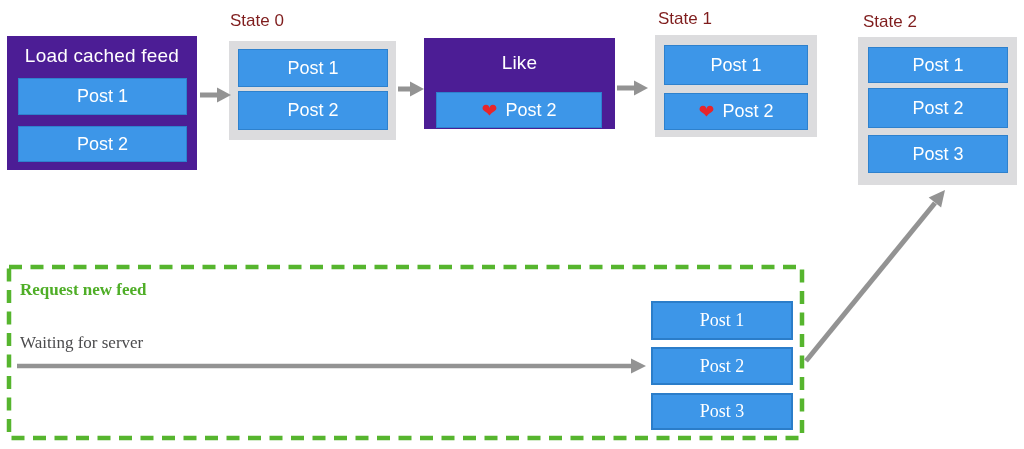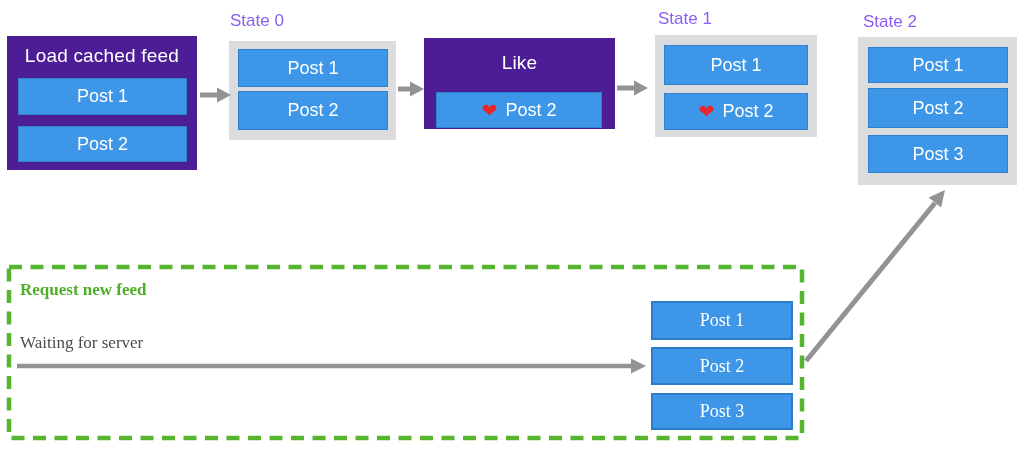--- a/index.html
+++ b/index.html
@@ -29,21 +29,21 @@
     font-size: 19px;
     letter-spacing: 0.2px;
   }
   .state-box {
     position: absolute;
     background: #dcdcde;
   }
   .state-label {
     position: absolute;
     font-size: 17px;
-    color: #8b5cf6;
+    color: #7f1d1d;
   }
   .post {
     position: absolute;
     background: #3d96e8;
     border: 1px solid rgba(24, 94, 160, 0.38);
     box-sizing: border-box;
     color: #ffffff;
     font-size: 18px;
     display: flex;
     align-items: center;

